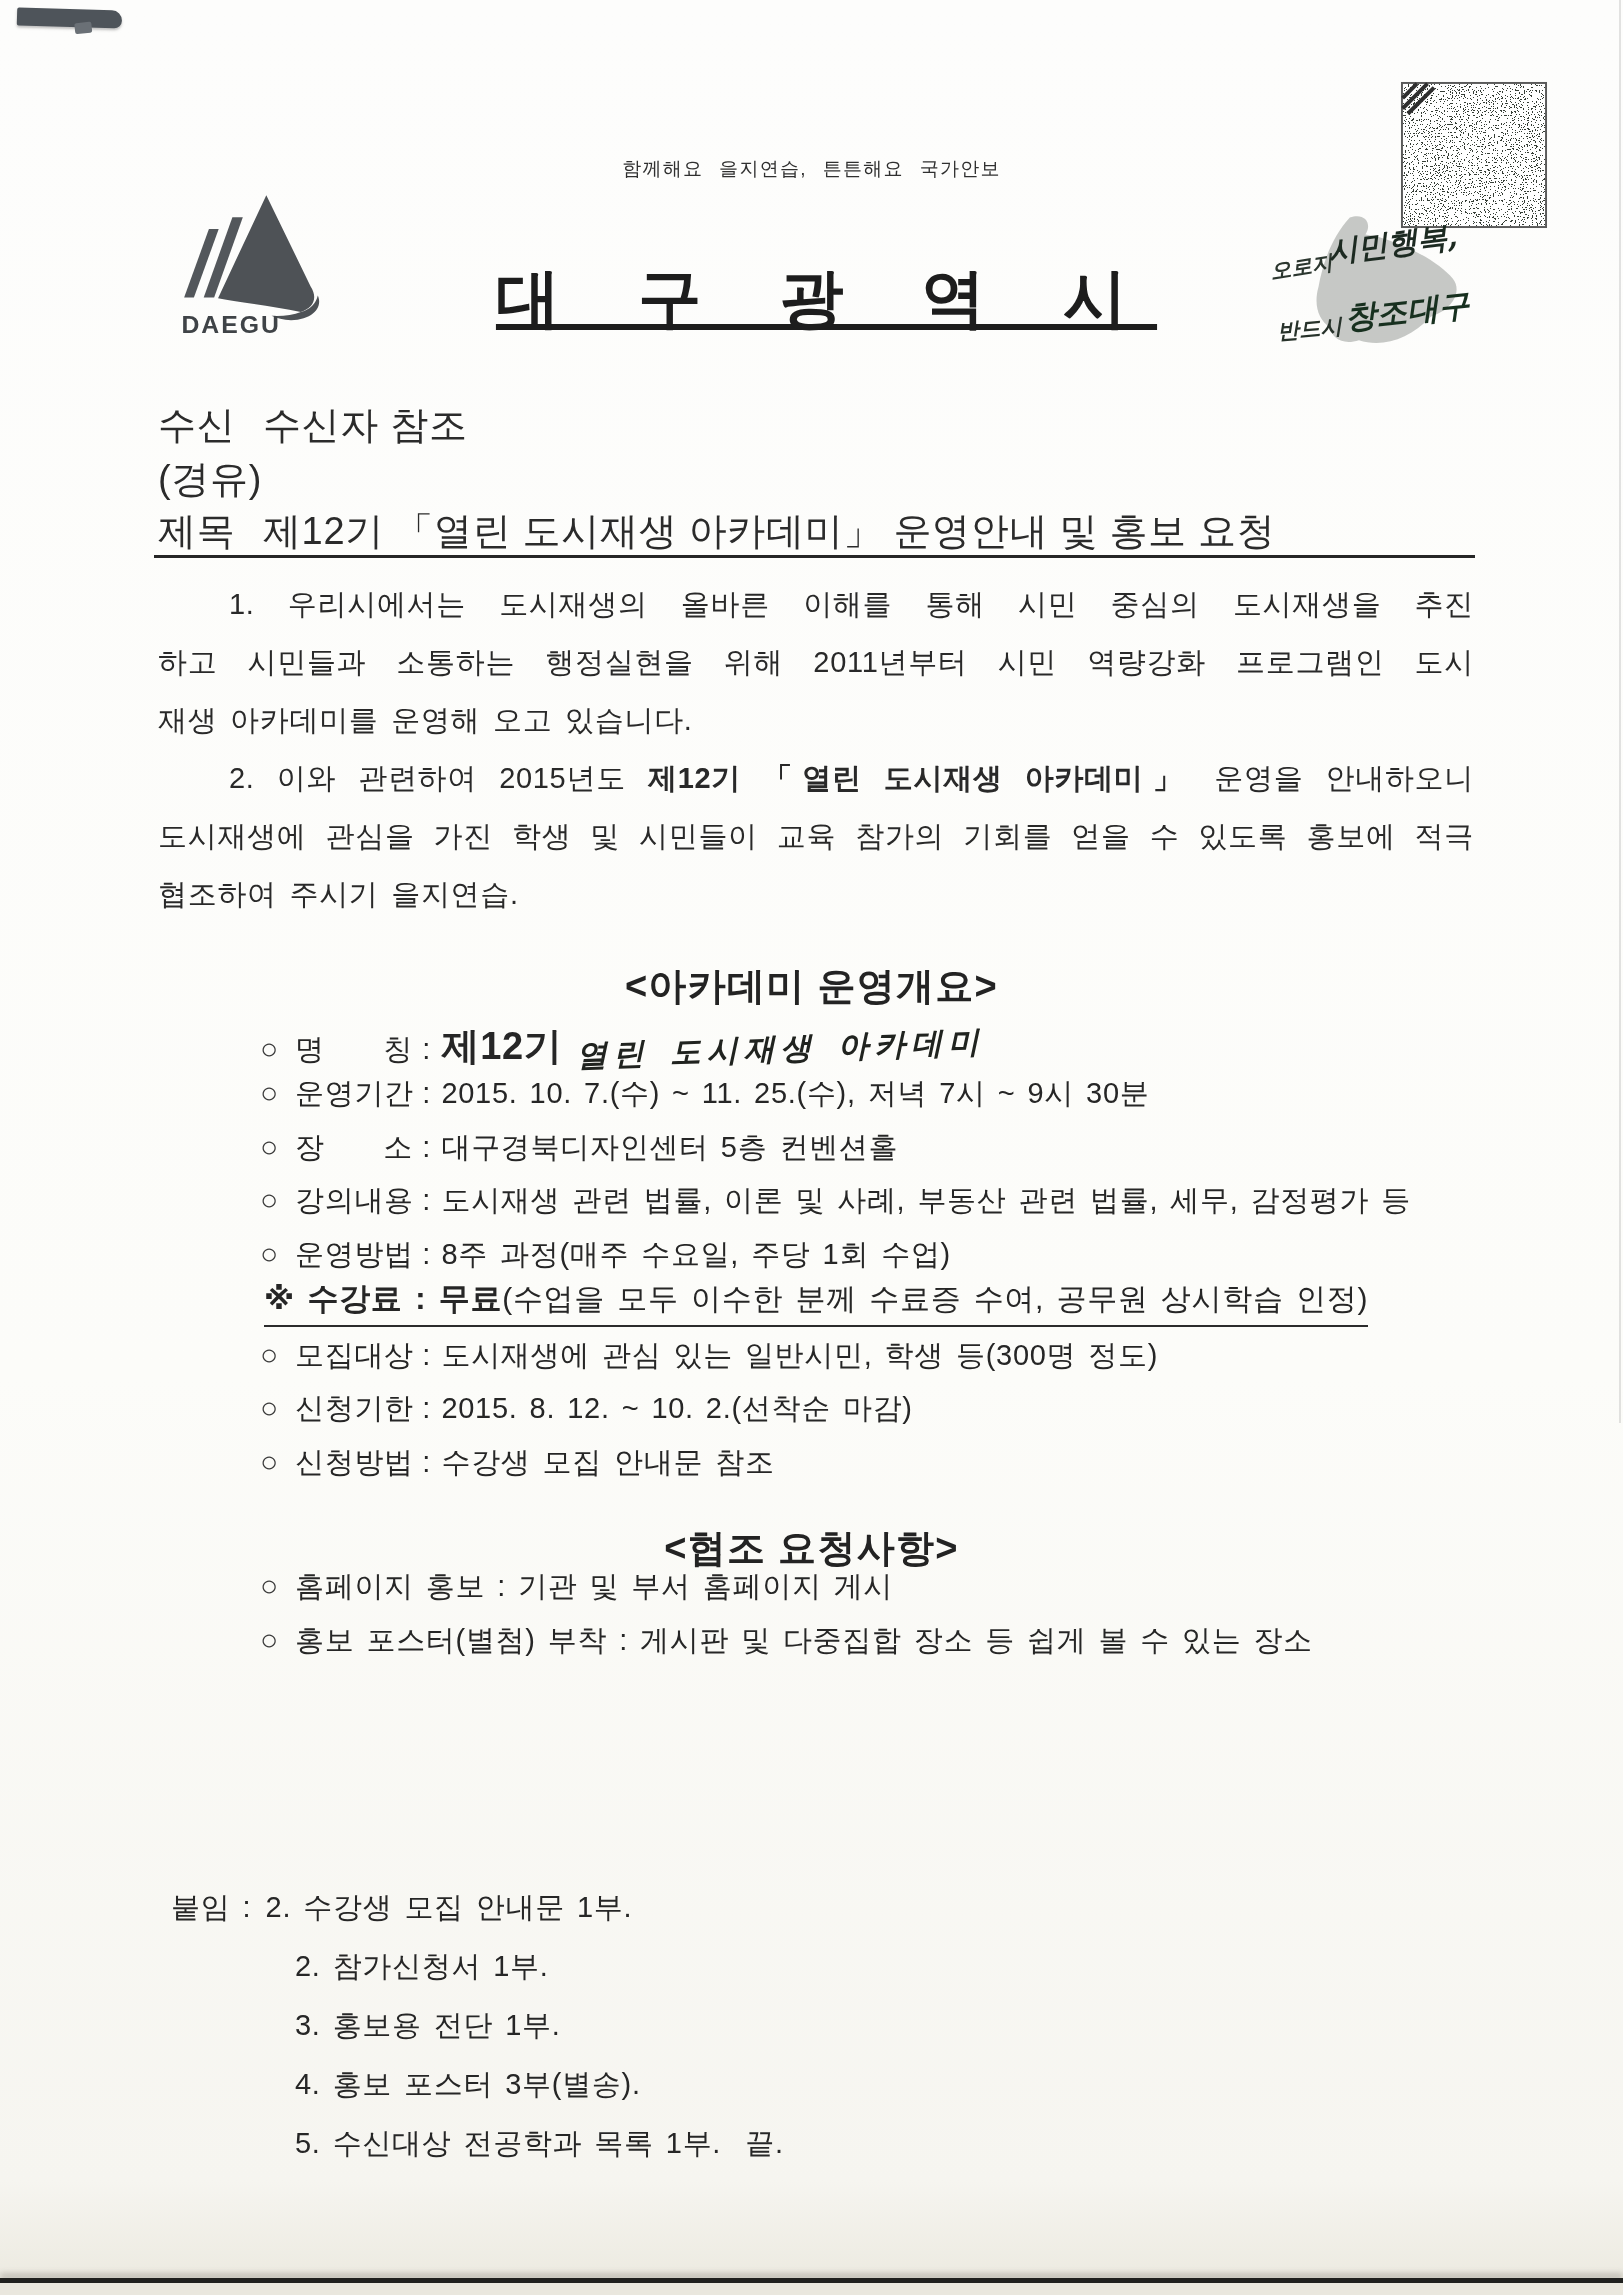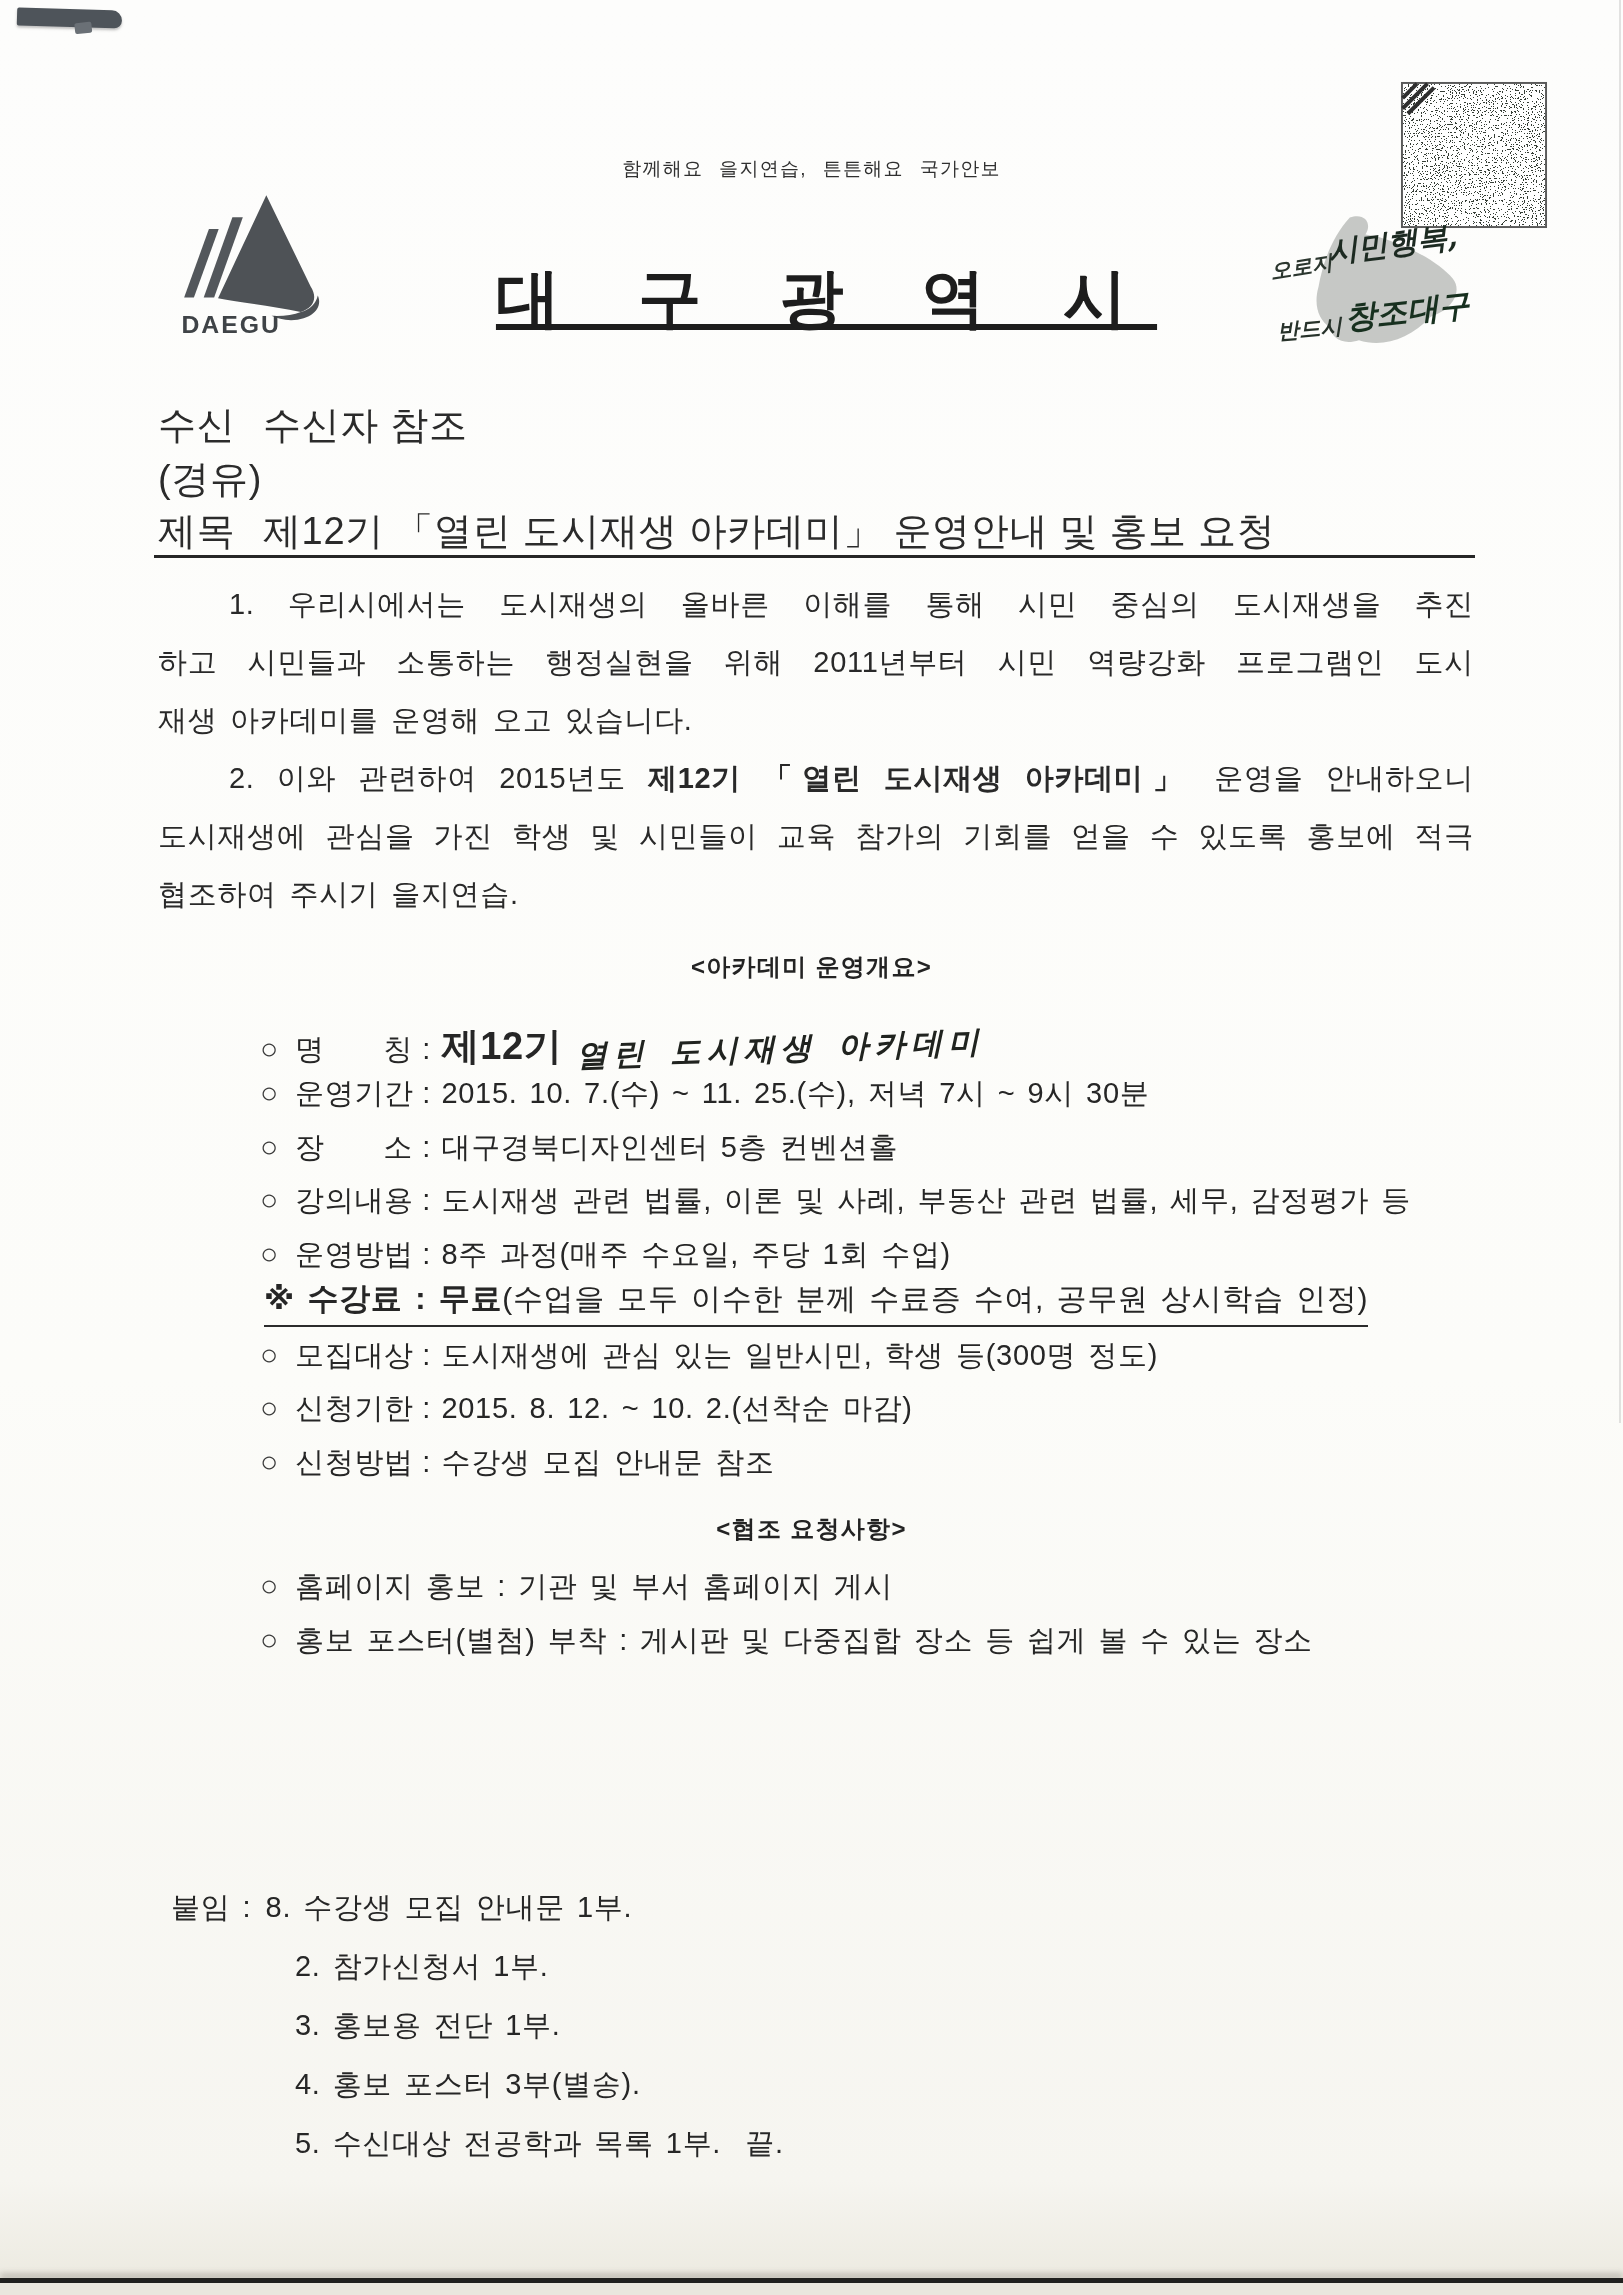--- a/index.html
+++ b/index.html
@@ -36,22 +36,22 @@
 
   
   .para { position:absolute; left:158px; width:1316px; font-size:29px; color:#292929;
     letter-spacing:0.7px; word-spacing:3.9px; }
   .pl { height:58px; line-height:39px; overflow:hidden; }
   .just { text-align:justify; text-align-last:justify; -moz-text-align-last:justify; }
   .left { text-align:left; }
   .indent { text-indent:71px; }
   .b { font-weight:700; }
 
-  .sec-head { position:absolute; left:0; right:0; margin:1px; text-align:center;
-    font-size:24px; font-weight:600; letter-spacing:1.3px; color:#232323; }
+  .sec-head { position:absolute; left:0; right:0; margin:11px; text-align:center;
+    font-size:38px; font-weight:600; letter-spacing:1.3px; color:#232323; }
 
   
   .orow { position:absolute; left:260px; font-size:29px; letter-spacing:0.7px; word-spacing:3.3px; white-space:nowrap; }
   .obullet { display:inline-block; width:35px; font-size:30px; font-weight:300; color:#3a3a3a; }
   .olabel { display:inline-block; width:118px; text-align:justify; text-align-last:justify;
     -moz-text-align-last:justify; }
   .osep { display:inline-block; margin:0 10.5px 0 9.2px; }
   .script { font-family:"DejaVu Serif","Liberation Serif",serif; font-style:italic; font-weight:700;
     font-size:31px; letter-spacing:5.9px; display:inline-block; transform:rotate(-2deg);
     margin-left:13px; color:#20231f; }
@@ -175,21 +175,21 @@
 
   <h2 class="sec-head" style="top:1512px">&lt;협조 요청사항&gt;</h2>
   <div class="orow" style="top:1567px">
     <span class="obullet">○</span><span>홈페이지 홍보 : 기관 및 부서 홈페이지 게시</span>
   </div>
   <div class="orow" style="top:1621px">
     <span class="obullet">○</span><span>홍보 포스터(별첨) 부착 : 게시판 및 다중집합 장소 등 쉽게 볼 수 있는 장소</span>
   </div>
 
   <div class="attach">
-    <div class="aline"><span class="alabel">붙임 :</span><span>8. 수강생 모집 안내문 1부.</span></div>
+    <div class="aline"><span class="alabel">붙임 :</span><span>2. 수강생 모집 안내문 1부.</span></div>
     <div class="aline ind">2. 참가신청서 1부.</div>
     <div class="aline ind">3. 홍보용 전단 1부.</div>
     <div class="aline ind">4. 홍보 포스터 3부(별송).</div>
     <div class="aline ind">5. 수신대상 전공학과 목록 1부.  끝.</div>
   </div>
 
   <div class="bottom-line"></div>
   <div class="bottom-strip"></div>
 
 </div>

